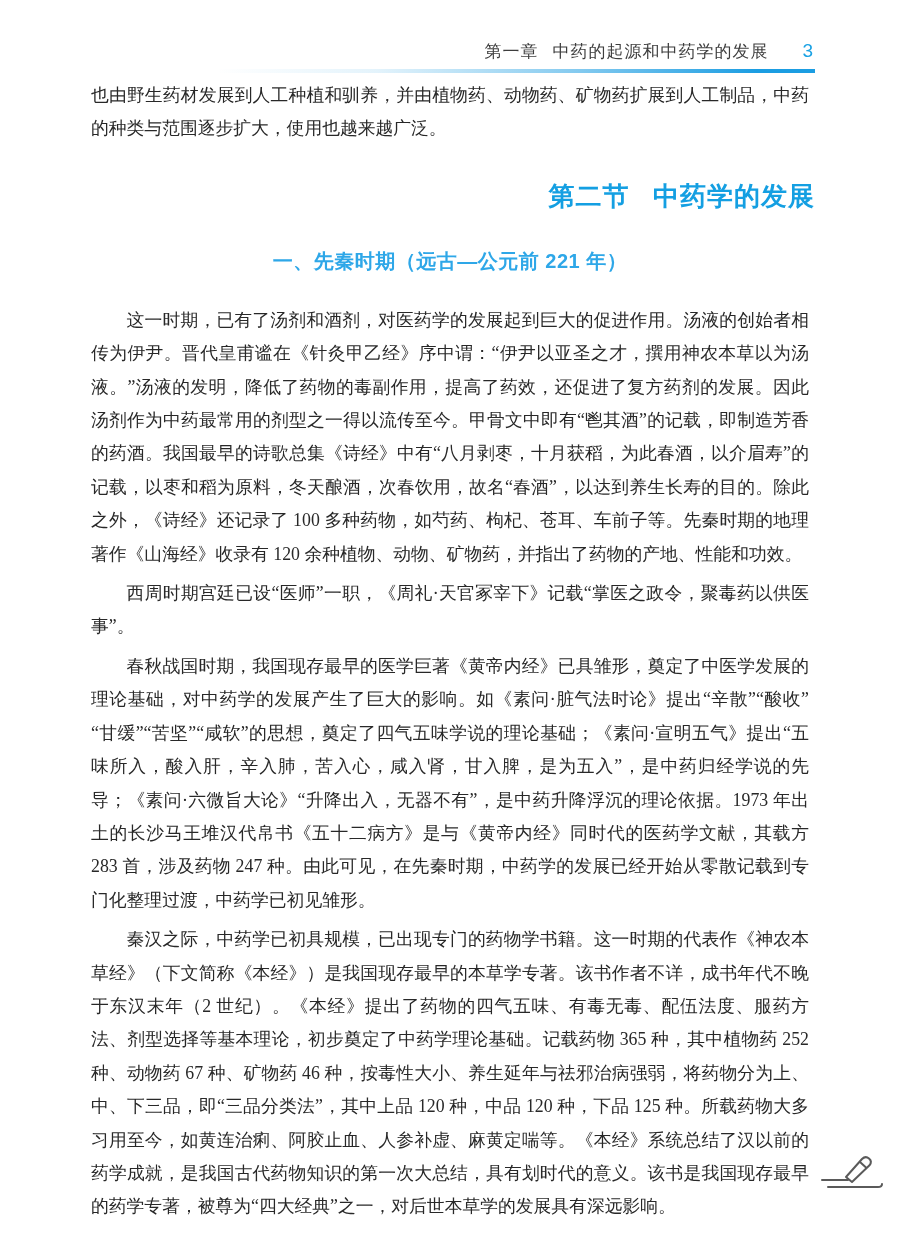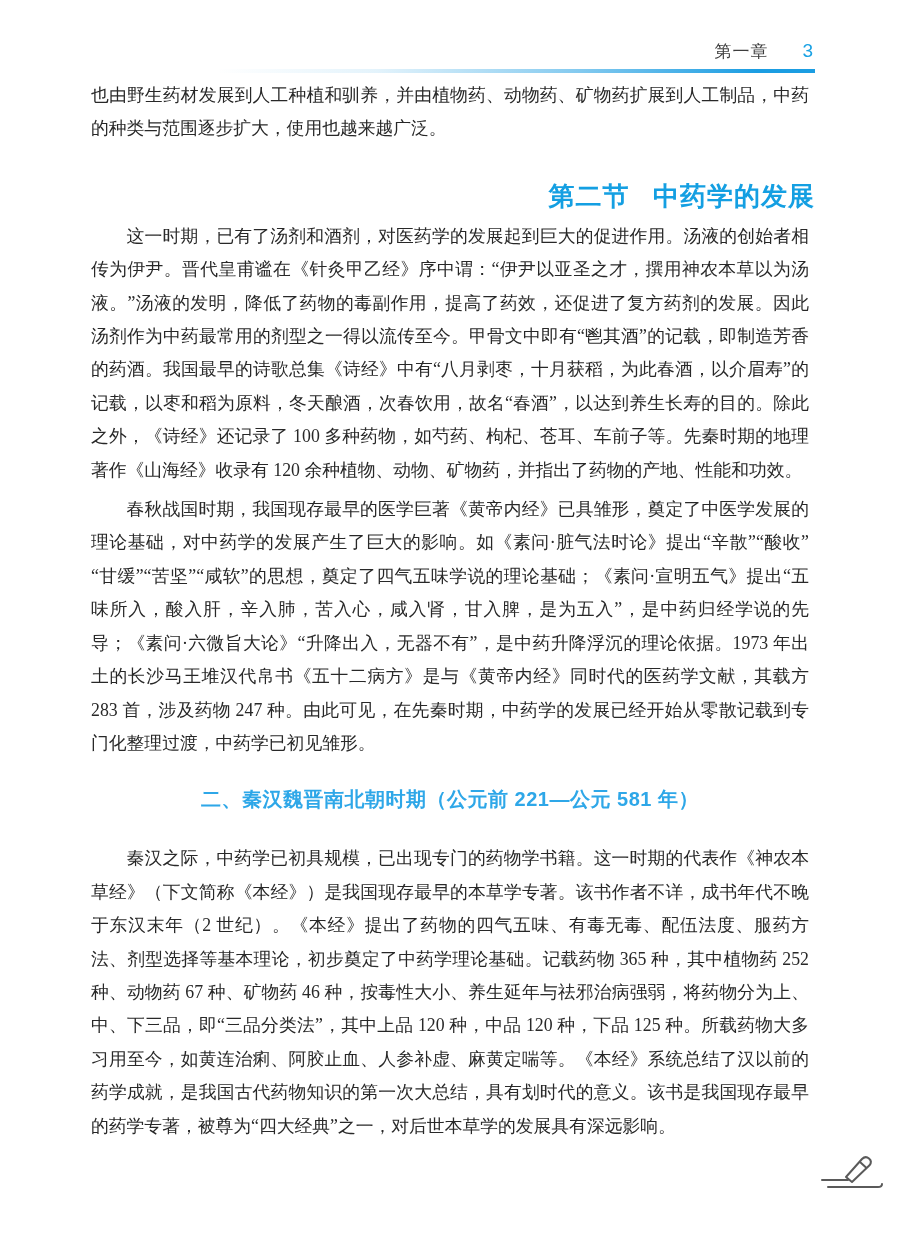--- a/index.html
+++ b/index.html
@@ -65,35 +65,37 @@
   }
 </style>
 </head>
 <body>
 
 <div class="page">
   <div class="content">
 
     <div class="running-head">
       <span class="chapter-label">第一章</span>
+      <span class="chapter-title">中药的起源和中药学的发展</span>
       <span class="page-number">3</span>
     </div>
     <div class="head-rule"></div>
 
     <p class="body-par no-indent intro">也由野生药材发展到人工种植和驯养，并由植物药、动物药、矿物药扩展到人工制品，中药的种类与范围逐步扩大，使用也越来越广泛。</p>
 
     <div class="section-title">
       <span>第二节</span><span class="gap"></span><span>中药学的发展</span>
     </div>
 
+    <div class="subsection-title first">一、先秦时期（远古—公元前 221 年）</div>
 
     <p class="body-par">这一时期，已有了汤剂和酒剂，对医药学的发展起到巨大的促进作用。汤液的创始者相传为伊尹。晋代皇甫谧在《针灸甲乙经》序中谓：“伊尹以亚圣之才，撰用神农本草以为汤液。”汤液的发明，降低了药物的毒副作用，提高了药效，还促进了复方药剂的发展。因此汤剂作为中药最常用的剂型之一得以流传至今。甲骨文中即有“鬯其酒”的记载，即制造芳香的药酒。我国最早的诗歌总集《诗经》中有“八月剥枣，十月获稻，为此春酒，以介眉寿”的记载，以枣和稻为原料，冬天酿酒，次春饮用，故名“春酒”，以达到养生长寿的目的。除此之外，《诗经》还记录了 100 多种药物，如芍药、枸杞、苍耳、车前子等。先秦时期的地理著作《山海经》收录有 120 余种植物、动物、矿物药，并指出了药物的产地、性能和功效。</p>
+    <p class="body-par">西周时期宫廷已设“医师”一职，《周礼·天官冢宰下》记载“掌医之政令，聚毒药以供医事”。</p>
     <p class="body-par">春秋战国时期，我国现存最早的医学巨著《黄帝内经》已具雏形，奠定了中医学发展的理论基础，对中药学的发展产生了巨大的影响。如《素问·脏气法时论》提出“辛散”“酸收”“甘缓”“苦坚”“咸软”的思想，奠定了四气五味学说的理论基础；《素问·宣明五气》提出“五味所入，酸入肝，辛入肺，苦入心，咸入肾，甘入脾，是为五入”，是中药归经学说的先导；《素问·六微旨大论》“升降出入，无器不有”，是中药升降浮沉的理论依据。1973 年出土的长沙马王堆汉代帛书《五十二病方》是与《黄帝内经》同时代的医药学文献，其载方 283 首，涉及药物 247 种。由此可见，在先秦时期，中药学的发展已经开始从零散记载到专门化整理过渡，中药学已初见雏形。</p>
 
-    <div class="subsection-title second">二、秦汉魏晋南北朝时期（公元前 221—公元 581 年）</div>
 
     <p class="body-par">秦汉之际，中药学已初具规模，已出现专门的药物学书籍。这一时期的代表作《神农本草经》（下文简称《本经》）是我国现存最早的本草学专著。该书作者不详，成书年代不晚于东汉末年（2 世纪）。《本经》提出了药物的四气五味、有毒无毒、配伍法度、服药方法、剂型选择等基本理论，初步奠定了中药学理论基础。记载药物 365 种，其中植物药 252 种、动物药 67 种、矿物药 46 种，按毒性大小、养生延年与祛邪治病强弱，将药物分为上、中、下三品，即“三品分类法”，其中上品 120 种，中品 120 种，下品 125 种。所载药物大多习用至今，如黄连治痢、阿胶止血、人参补虚、麻黄定喘等。《本经》系统总结了汉以前的药学成就，是我国古代药物知识的第一次大总结，具有划时代的意义。该书是我国现存最早的药学专著，被尊为“四大经典”之一，对后世本草学的发展具有深远影响。</p>
 
   </div>
 
   <div class="pen-decoration">
     <svg width="78" height="52" viewBox="0 0 78 52" xmlns="http://www.w3.org/2000/svg">
       <g fill="none" stroke="#5a5a5a" stroke-width="2" stroke-linecap="round" stroke-linejoin="round">
 
         <path d="M36 27 L52 9 q3.5 -3.5 7 -0.5 q3.5 3 0.5 6.8 L42 32 Z"></path>

